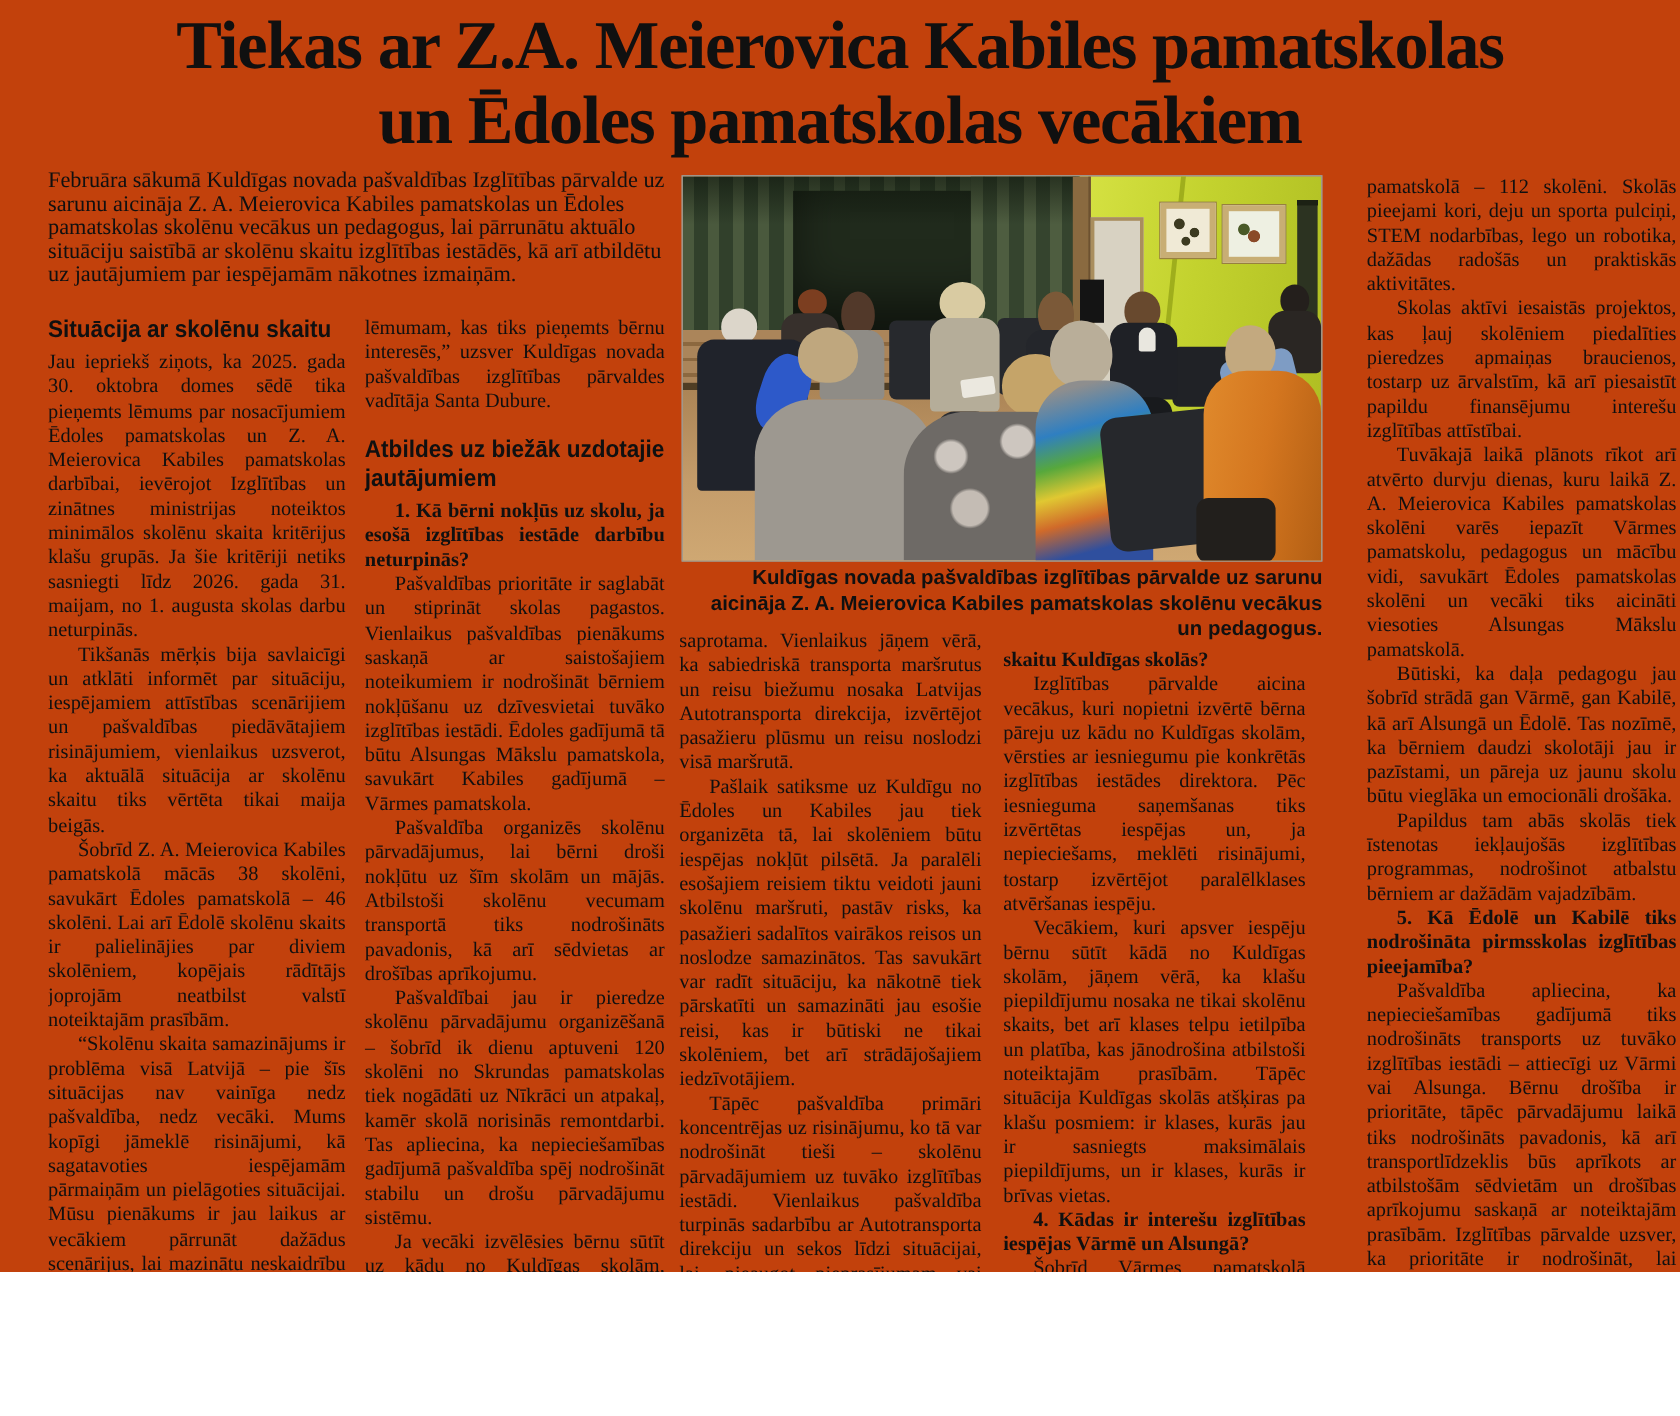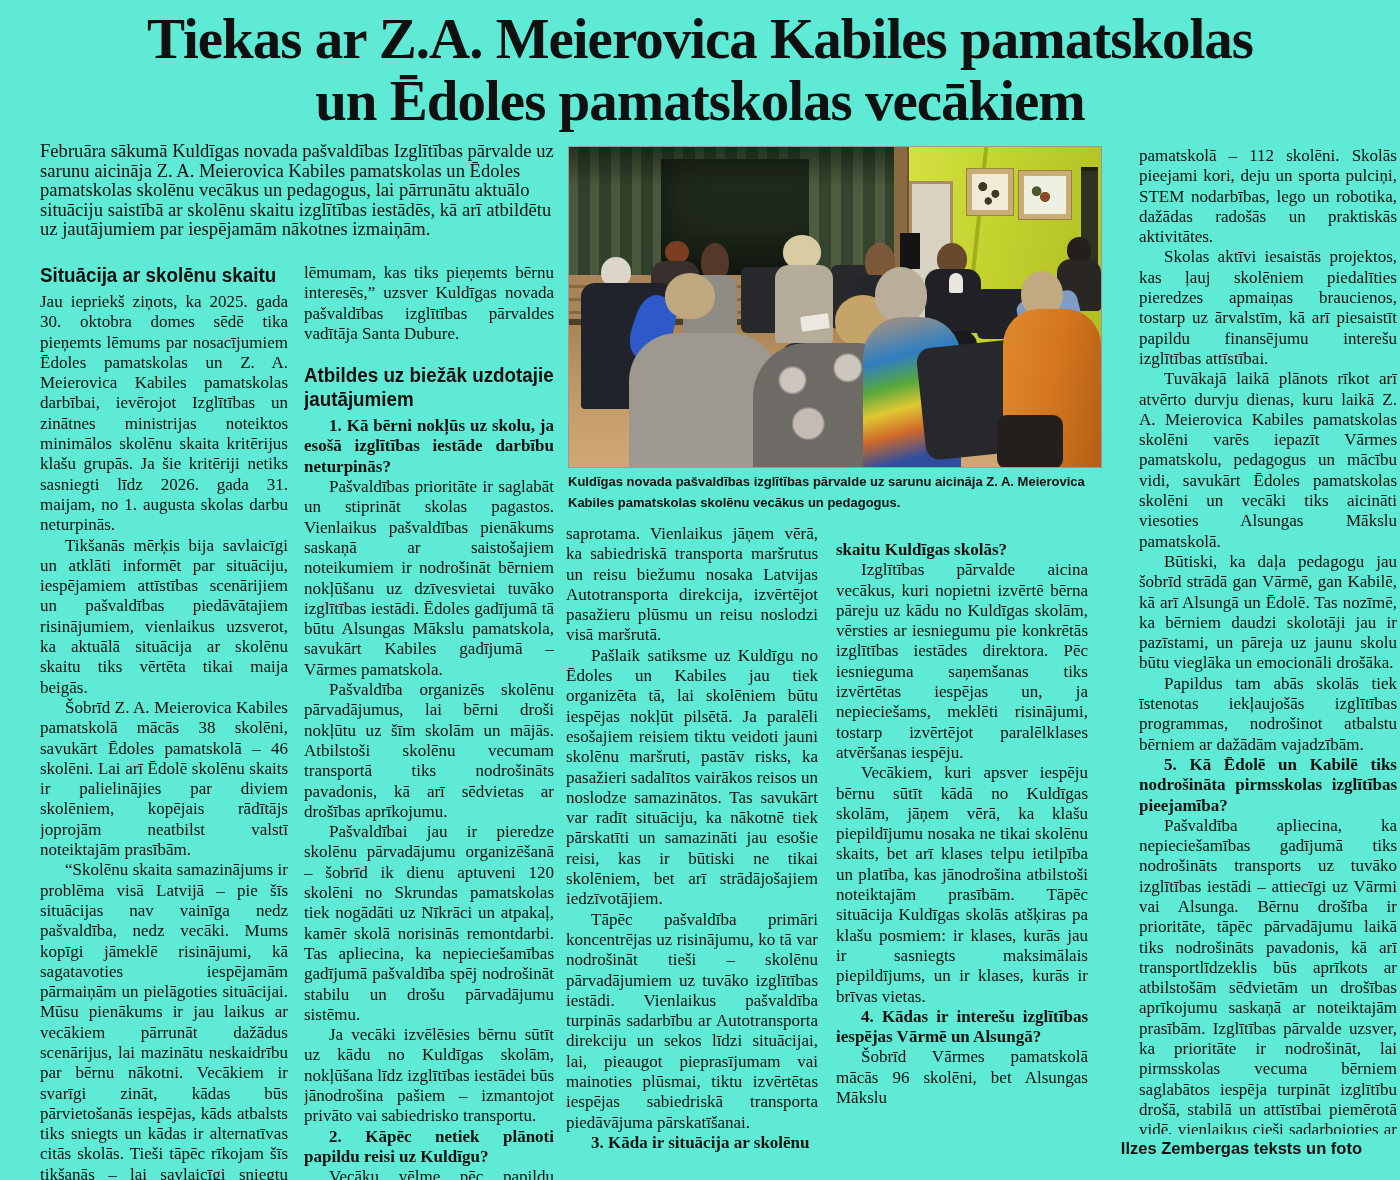--- a/index.html
+++ b/index.html
@@ -1,16 +1,16 @@
 <!DOCTYPE html>
 <html lang="lv"><head>
 <meta charset="utf-8">
 <style>
   html,body{margin:0;padding:0;background:#ffffff;}
-  .page{position:relative;width:1400px;height:1180px;background:#5eead4;overflow:hidden;
+  .page{position:relative;width:1400px;height:1060px;background:#c2410c;overflow:hidden;
         font-family:"Liberation Serif", serif;color:#101010;}
   
   .headline{position:absolute;left:0;top:8px;width:1400px;text-align:center;
             font-weight:bold;font-size:57px;line-height:62px;letter-spacing:-1px;}
   
   .intro{position:absolute;left:40px;top:141px;width:516px;font-weight:normal;
          font-size:18.6px;line-height:19.6px;text-align:left;}
   
   .col{position:absolute;font-size:17px;line-height:20.3px;text-align:justify;overflow:hidden;}
   .col p{margin:0;text-indent:25px;}
@@ -55,21 +55,21 @@
                       radial-gradient(circle at 30% 40%,#4a5a28 12%,transparent 14%),#eef0e2;}
   .ph-shelf{left:512px;top:20px;width:17px;height:128px;background:#2c3321;
             box-shadow:inset 0 30px 0 -26px #1c2114, inset 0 70px 0 -66px #1c2114;}
   .figure{position:absolute;}
   .head{position:absolute;border-radius:50% 50% 46% 46%;}
   .body{position:absolute;border-radius:14px 14px 4px 4px;}
   .chair{position:absolute;background:#27292d;border-radius:6px;}
   
   .caption{position:absolute;left:568px;top:471px;width:534px;
            font-family:"Liberation Sans", sans-serif;font-weight:bold;
-           font-size:13px;line-height:21px;text-align:left;}
+           font-size:17px;line-height:21px;text-align:right;}
   .byline{position:absolute;left:1104px;top:1139px;width:258px;text-align:right;
           font-family:"Liberation Sans", sans-serif;font-weight:bold;font-size:16.5px;}
 </style>
 </head>
 <body>
 
 <div class="page">
 
   <div class="headline">
     <div>Tiekas ar Z.A. Meierovica Kabiles pamatskolas</div>

